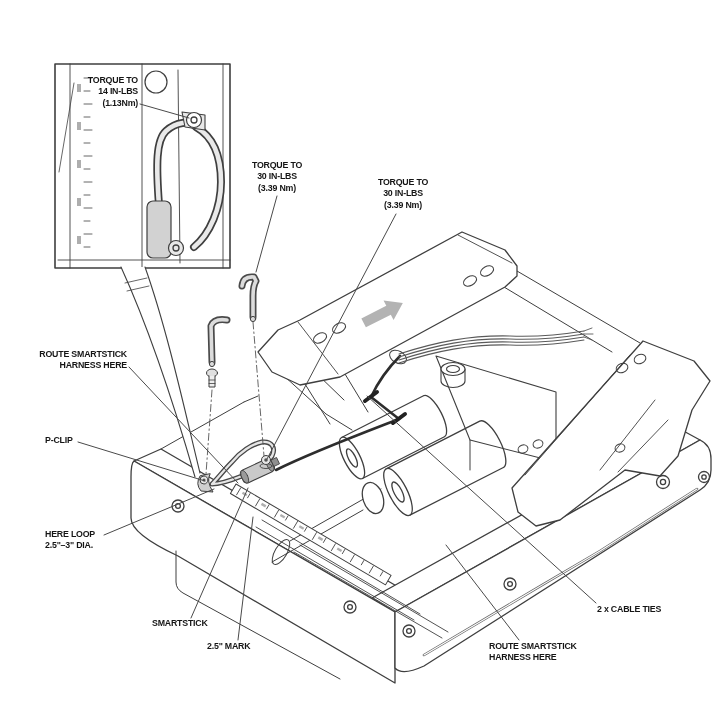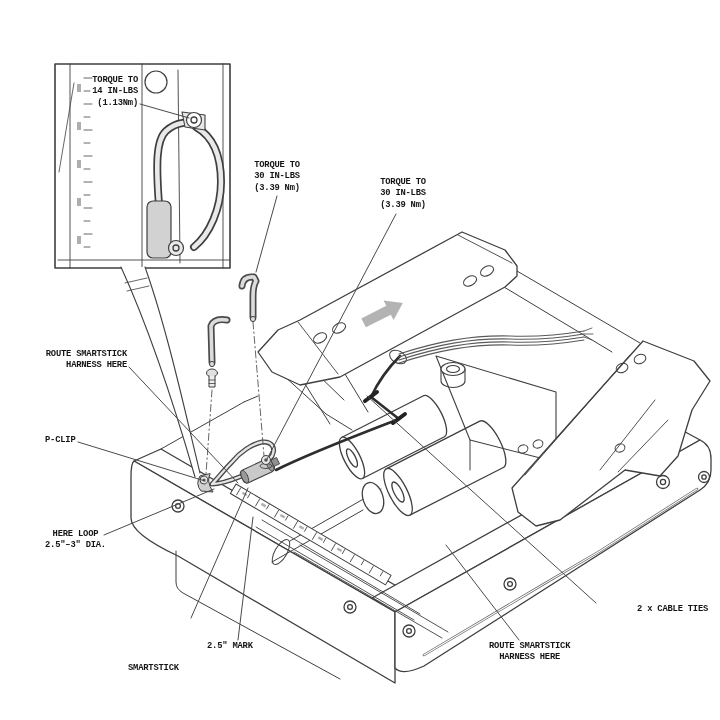--- a/index.html
+++ b/index.html
@@ -1,20 +1,20 @@
 <!DOCTYPE html>
 <html><head>
 <meta charset="utf-8">
 <style>
   html,body{margin:0;padding:0;background:#ffffff;}
   #stage{position:relative;width:720px;height:720px;background:#ffffff;overflow:hidden;
-         font-family:Liberation Mono, monospace;}
+         font-family:Liberation Sans, sans-serif;}
   #art{position:absolute;left:0;top:0;}
   .callout{position:absolute;font-weight:bold;font-size:8.8px;line-height:1.28;
-           letter-spacing:-0.2px;color:#151515;white-space:nowrap;text-align:center;}
+           letter-spacing:-0.2px;color:#151515;white-space:nowrap;}
   .callout span{display:block;}
   .ta-r{text-align:right;}
   .ta-c{text-align:center;}
 </style>
 </head>
 <body>
 
 <div id="stage">
 
 <svg id="art" width="720" height="720" viewBox="0 0 720 720">
@@ -277,30 +277,30 @@
 
 <div class="callout" style="left:45px;top:435px;">
   <span>P-CLIP</span>
 </div>
 
 <div class="callout" style="left:45px;top:529px;">
   <span>HERE LOOP</span>
   <span>2.5"–3" DIA.</span>
 </div>
 
-<div class="callout" style="left:128px;top:618px;margin-top:45px;">
+<div class="callout" style="left:152px;top:618px;">
   <span>SMARTSTICK</span>
 </div>
 
 <div class="callout" style="left:207px;top:641px;">
   <span>2.5" MARK</span>
 </div>
 
 <div class="callout" style="left:489px;top:641px;">
   <span>ROUTE SMARTSTICK</span>
   <span>HARNESS HERE</span>
 </div>
 
-<div class="callout" style="left:597px;top:604px;margin-left:40px;">
+<div class="callout" style="left:597px;top:604px;">
   <span>2 x CABLE TIES</span>
 </div>
 
 </div>
 
 </body></html>

